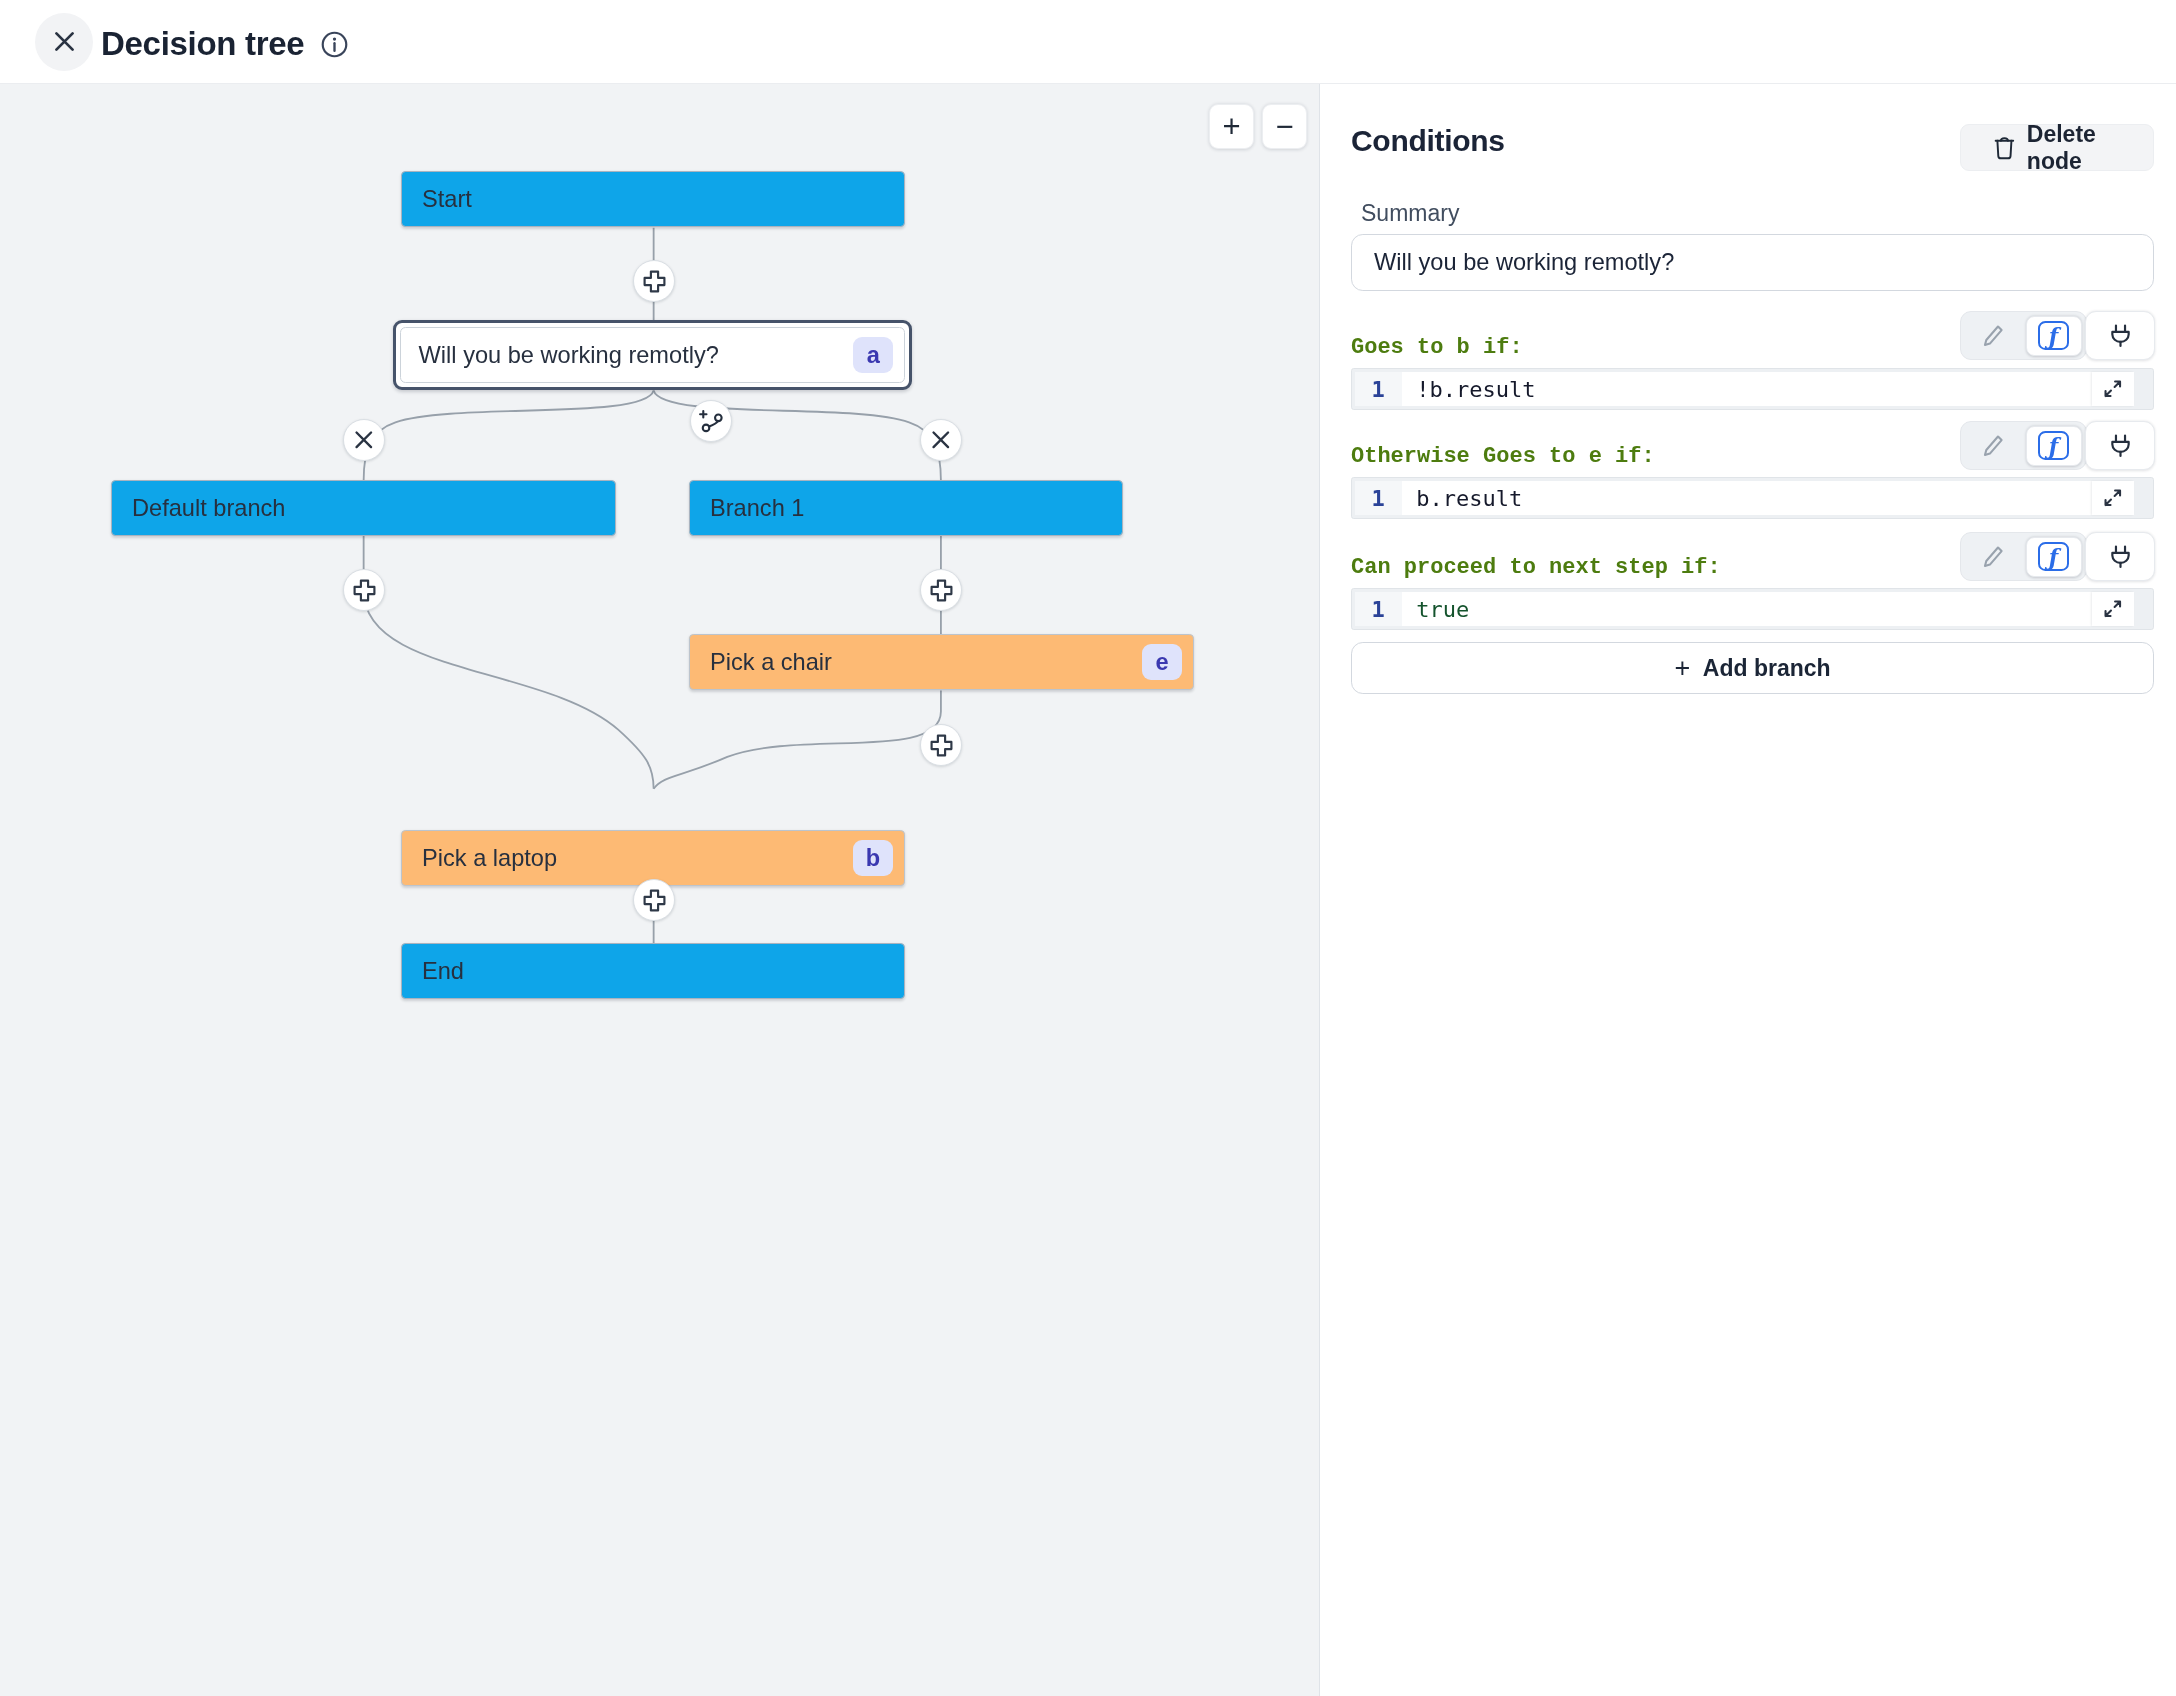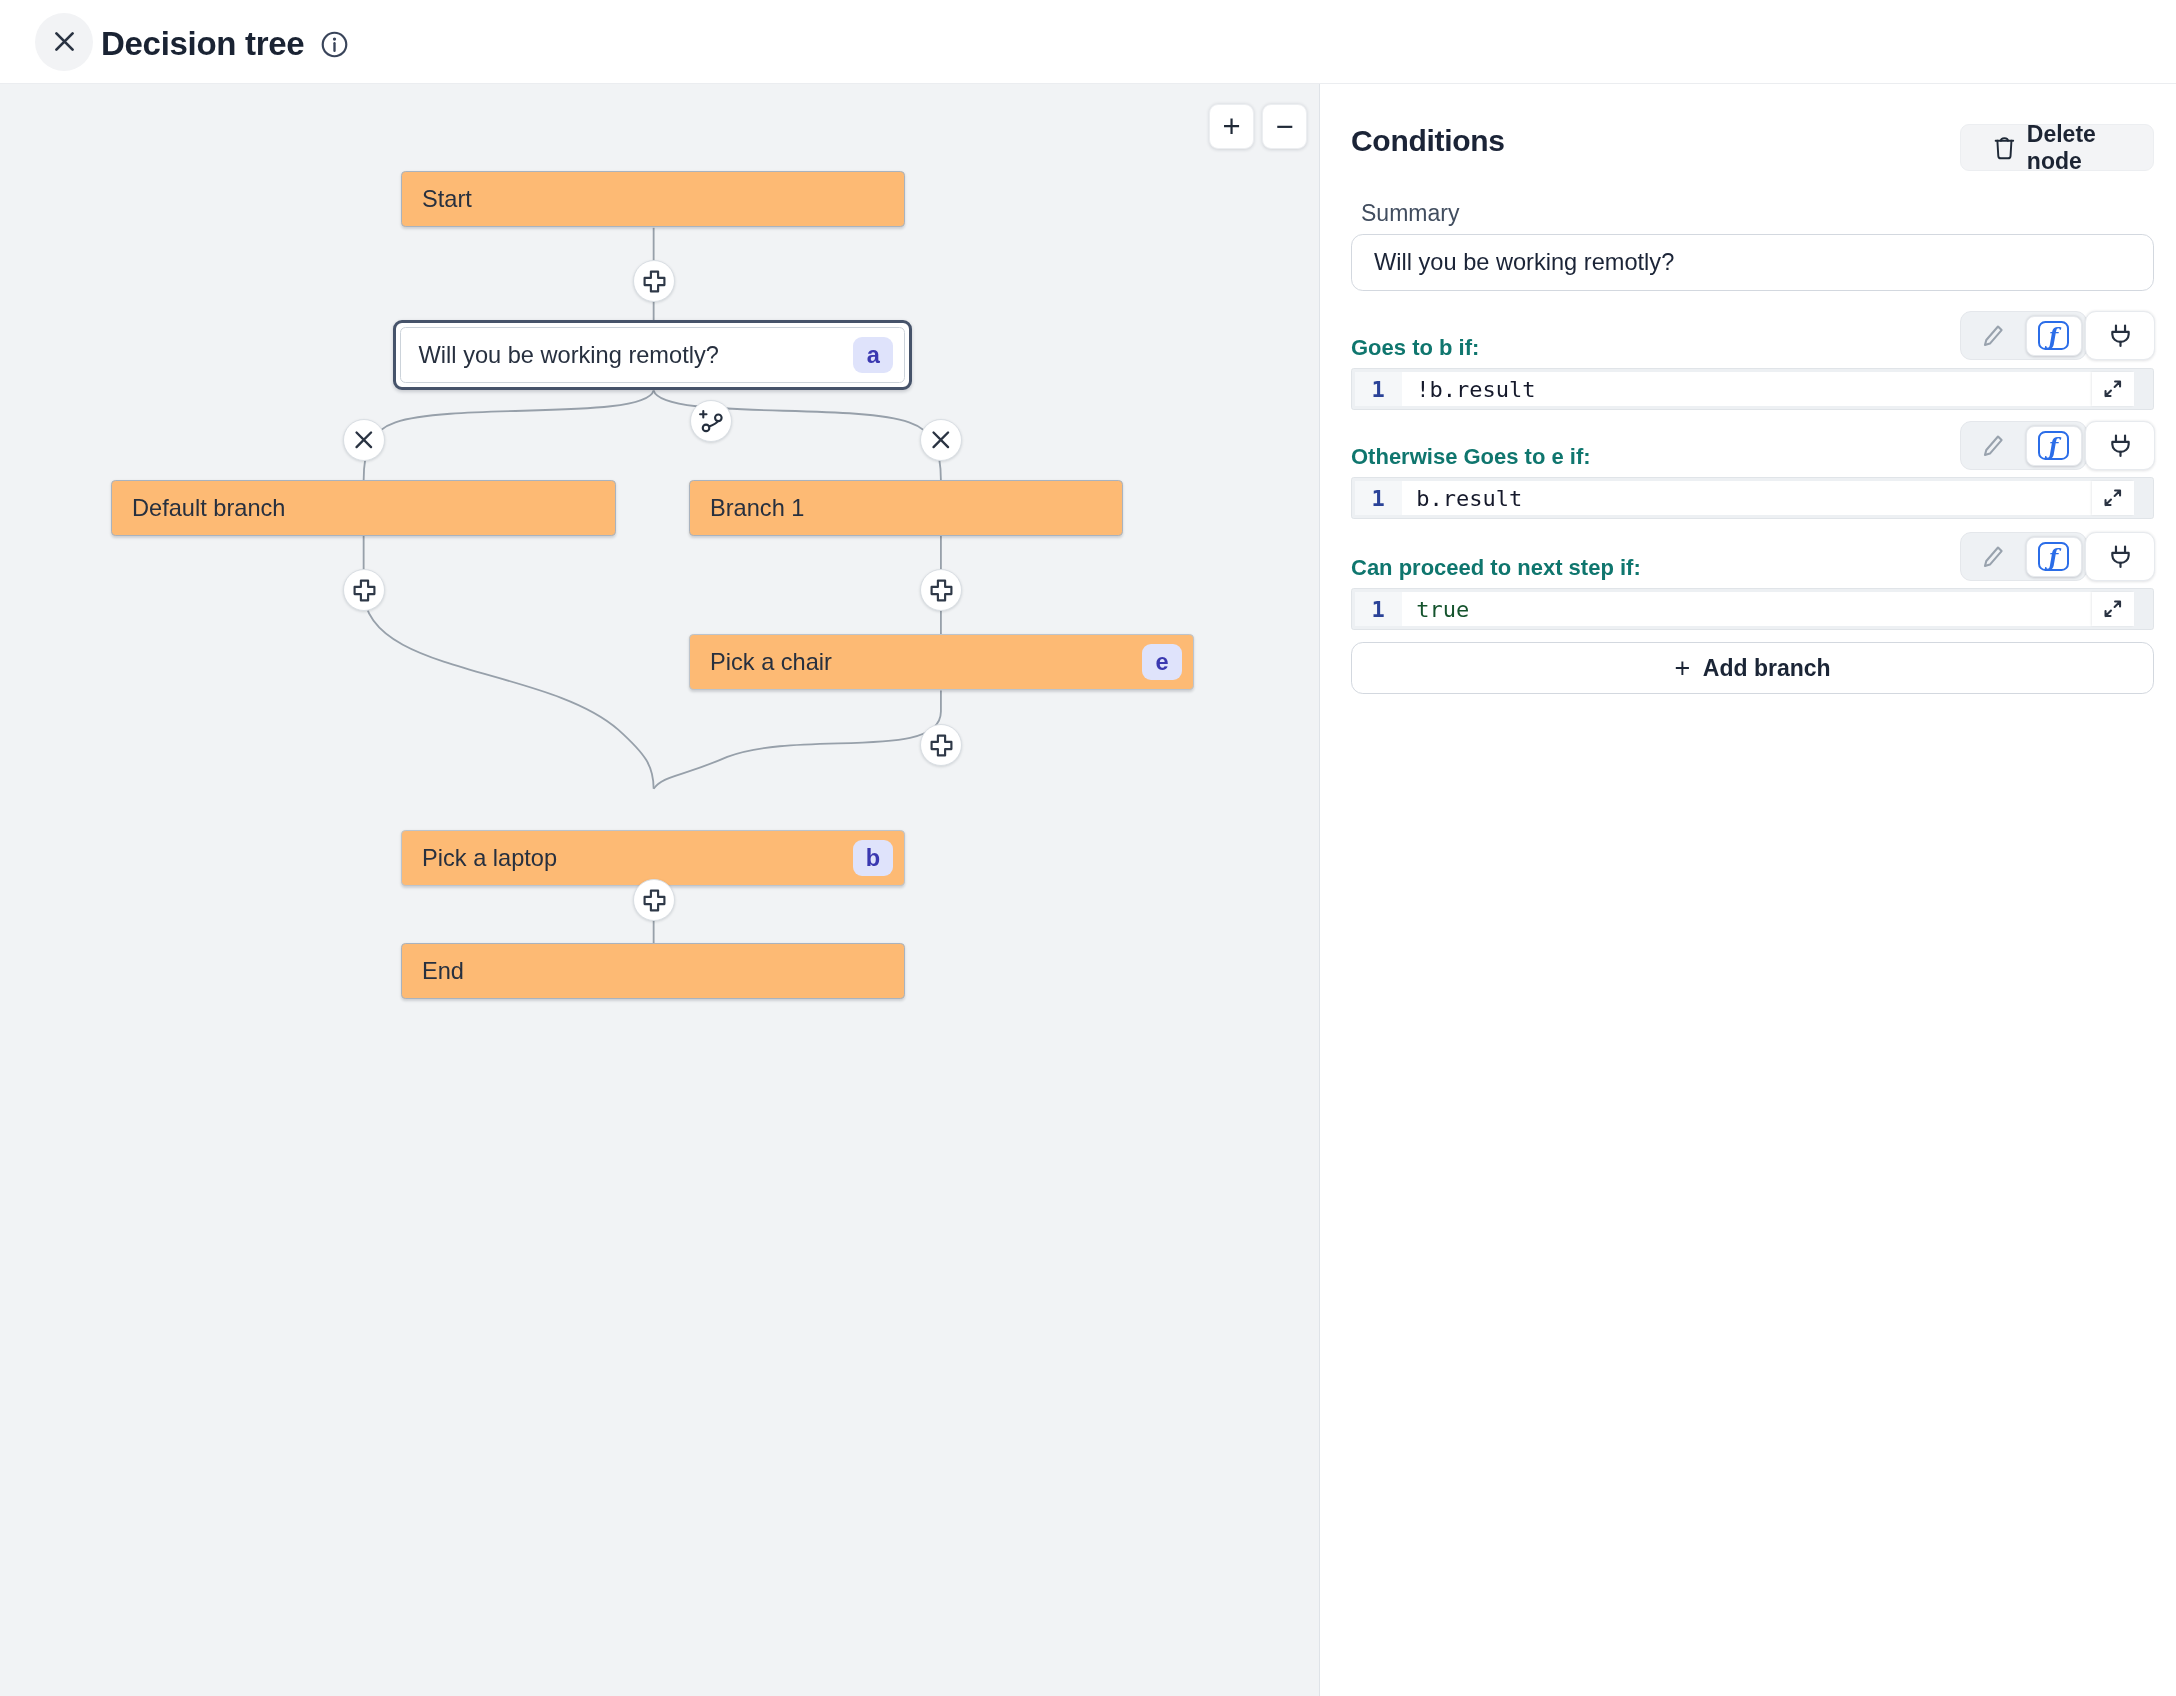--- a/index.html
+++ b/index.html
@@ -26,21 +26,21 @@
               background:#ffffff; border:0.9px solid #eceef1;
               box-shadow:0 0.9px 3.6px rgba(16,24,40,.14);
               display:flex; align-items:center; justify-content:center;
               font-size:31px; color:#1f2937; cursor:pointer; line-height:1; }
   #zoom-in  { left:1209px; top:20px; }
   #zoom-out { left:1262px; top:20px; }
 
   .node { position:absolute; height:56px; border-radius:4.5px; display:flex;
           align-items:center; font-size:23.6px; color:#27303f;
           box-shadow:0 1.8px 2.7px rgba(16,24,40,.16); }
-  .node.gray  { background:#fdba74; border:1.4px solid #a9b3bf; }
+  .node.gray  { background:#0ea5e9; border:1.4px solid #a9b3bf; }
   .node.white { background:#fdba74; border:1.4px solid #bcc4cd; }
   .node .lbl { flex:1; padding-left:20px; white-space:nowrap; }
 
   .badge { width:40px; height:36px; margin-right:11px; border-radius:9px;
            background:#dfe3fb; color:#3a38b0; font-size:23.6px; font-weight:bold;
            display:flex; align-items:center; justify-content:center; }
 
   #node-question { position:absolute; left:393px; top:236px; width:519px; height:70px;
                    background:#ffffff; border:3.6px solid #46536a; border-radius:9px;
                    padding:3.6px; box-shadow:0 1.8px 3.6px rgba(16,24,40,.18); }
@@ -62,21 +62,21 @@
                  background:#f3f4f6; border:0.9px solid #eceef1; border-radius:9px;
                  display:flex; align-items:center; justify-content:center; gap:11px;
                  font-size:23px; font-weight:600; color:#1c2433; cursor:pointer;padding-left:32px; }
   #summary-label { position:absolute; left:40px; top:116px; font-size:23px; color:#414d5f; }
   #summary-input { position:absolute; left:30px; top:150px; width:803px; height:57px;
                    background:#fff; border:1.4px solid #d3d8df; border-radius:11.8px;
                    display:flex; align-items:center; padding-left:22px;
                    font-size:23.6px; color:#1b2437; }
 
   .section-label { position:absolute; left:30px; font-size:22px; font-weight:bold;
-                   color:#0f766e; }
+                   color:#4d7c0f;font-family:Liberation Mono, monospace; }
   .icon-cluster { position:absolute; left:639px; width:194px; height:49px; }
   .seg { position:absolute; left:0; top:0; width:127px; height:49px; background:#eef1f4;
          border:0.9px solid #e4e7eb; border-radius:11px; }
   .seg .pencil-half { position:absolute; left:0; top:0; width:65px; height:47px;
                       display:flex; align-items:center; justify-content:center; cursor:pointer; }
   .seg .fx-btn { position:absolute; right:4.5px; top:3.6px; width:56px; height:40px;
                  background:#ffffff; border:0.9px solid #e6e9ed; border-radius:8.2px;
                  box-shadow:0 0.9px 2.7px rgba(16,24,40,.18);
                  display:flex; align-items:center; justify-content:center; cursor:pointer; }
   .fx-box { width:31px; height:29px; border:2.3px solid #2b6de8; border-radius:7.3px;

